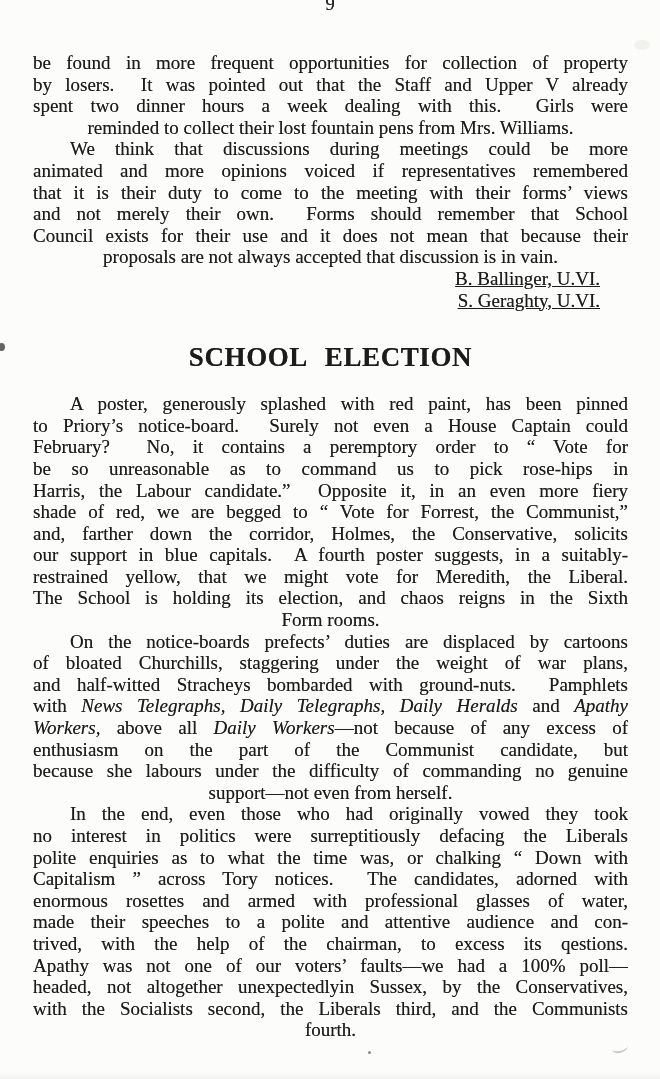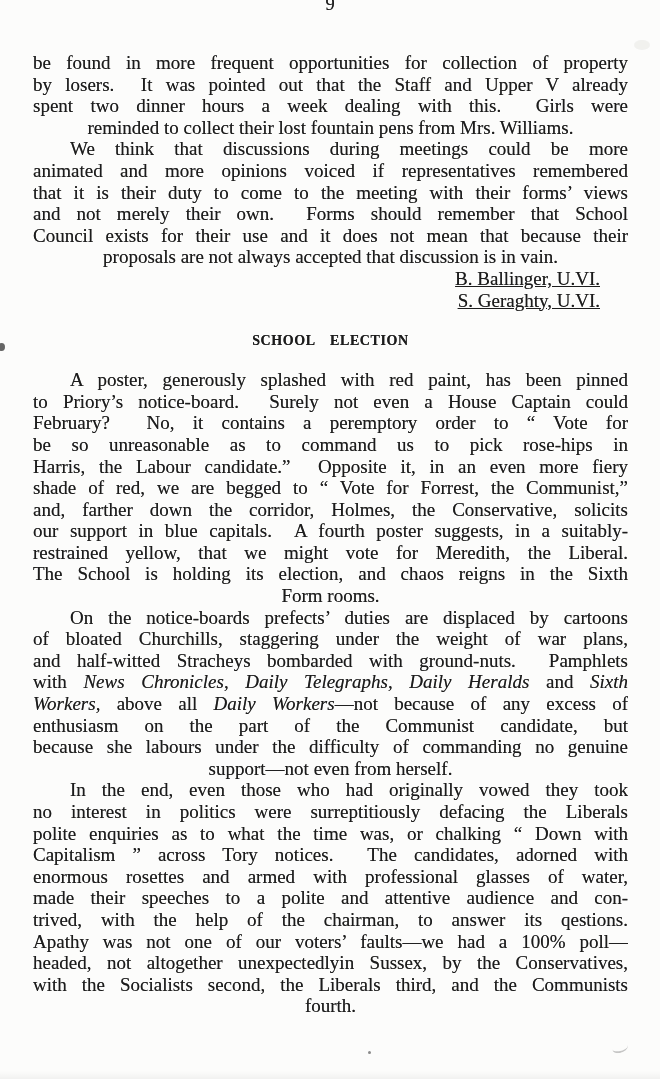--- a/index.html
+++ b/index.html
@@ -27,29 +27,29 @@
   .ind { padding-left:37px; }
   .it { font-style:italic; }
   .sig {
     font-size:19px; height:21.6px; line-height:21.6px;
     text-align:right; padding-right:28px;
     white-space:pre-wrap;
     text-shadow:0 0 0.5px rgba(20,20,20,0.6);
     text-decoration:underline;
   }
   .heading {
-    margin-top:19px;
+    margin-top:35px;
     height:22px; line-height:22px;
-    font-size:14px; font-weight:bold;
+    font-size:27px; font-weight:bold;
     text-align:center;
     letter-spacing:0.6px;
     word-spacing:11px;
     text-shadow:0 0 0.5px rgba(20,20,20,0.7);
   }
-  .para-gap { margin-top:17px; }
+  .para-gap { margin-top:25px; }
   #page-number {
     margin-top:-7px;
     font-size:18.5px; height:22px; line-height:22px;
     text-align:center;
     text-shadow:0 0 0.5px rgba(20,20,20,0.6);
   }
   
   .speck-left {
     position:absolute; left:-2px; top:343px; width:7px; height:8px;
     background:#4a4a4a; border-radius:50%; opacity:.85;
@@ -97,32 +97,32 @@
       <div class="line jl">Harris, the Labour candidate.”  Opposite it, in an even more fiery</div>
       <div class="line jl">shade of red, we are begged to “ Vote for Forrest, the Communist,”</div>
       <div class="line jl">and, farther down the corridor, Holmes, the Conservative, solicits</div>
       <div class="line jl">our support in blue capitals.  A fourth poster suggests, in a suitably-</div>
       <div class="line jl">restrained yellow, that we might vote for Meredith, the Liberal.</div>
       <div class="line jl">The School is holding its election, and chaos reigns in the Sixth</div>
       <div class="line">Form rooms.</div>
       <div class="line jl ind">On the notice-boards prefects’ duties are displaced by cartoons</div>
       <div class="line jl">of bloated Churchills, staggering under the weight of war plans,</div>
       <div class="line jl">and half-witted Stracheys bombarded with ground-nuts.  Pamphlets</div>
-      <div class="line jl"><span>with </span><span class="it">News Chronicles,</span><span> </span><span class="it">Daily Telegraphs,</span><span> </span><span class="it">Daily Heralds</span><span> and </span><span class="it">Sixth</span></div>
+      <div class="line jl"><span>with </span><span class="it">News Telegraphs,</span><span> </span><span class="it">Daily Telegraphs,</span><span> </span><span class="it">Daily Heralds</span><span> and </span><span class="it">Apathy</span></div>
       <div class="line jl"><span class="it">Workers,</span><span> above all </span><span class="it">Daily Workers</span><span>—not because of any excess of</span></div>
       <div class="line jl">enthusiasm on the part of the Communist candidate, but</div>
       <div class="line jl">because she labours under the difficulty of commanding no genuine</div>
       <div class="line">support—not even from herself.</div>
       <div class="line jl ind">In the end, even those who had originally vowed they took</div>
       <div class="line jl">no interest in politics were surreptitiously defacing the Liberals</div>
       <div class="line jl">polite enquiries as to what the time was, or chalking “ Down with</div>
       <div class="line jl">Capitalism ” across Tory notices.  The candidates, adorned with</div>
       <div class="line jl">enormous rosettes and armed with professional glasses of water,</div>
       <div class="line jl">made their speeches to a polite and attentive audience and con-</div>
-      <div class="line jl">trived, with the help of the chairman, to answer its qestions.</div>
+      <div class="line jl">trived, with the help of the chairman, to excess its qestions.</div>
       <div class="line jl">Apathy was not one of our voters’ faults—we had a 100% poll—</div>
       <div class="line jl">headed, not altogether unexpectedlyin Sussex, by the Conservatives,</div>
       <div class="line jl">with the Socialists second, the Liberals third, and the Communists</div>
       <div class="line">fourth.</div>
     </div>
   <div id="page-number">9</div>
   <span class="speck-left"></span>
   <span class="speck-dot"></span>
   <span class="mark-curl"></span>
   <span class="right-smudge"></span>

